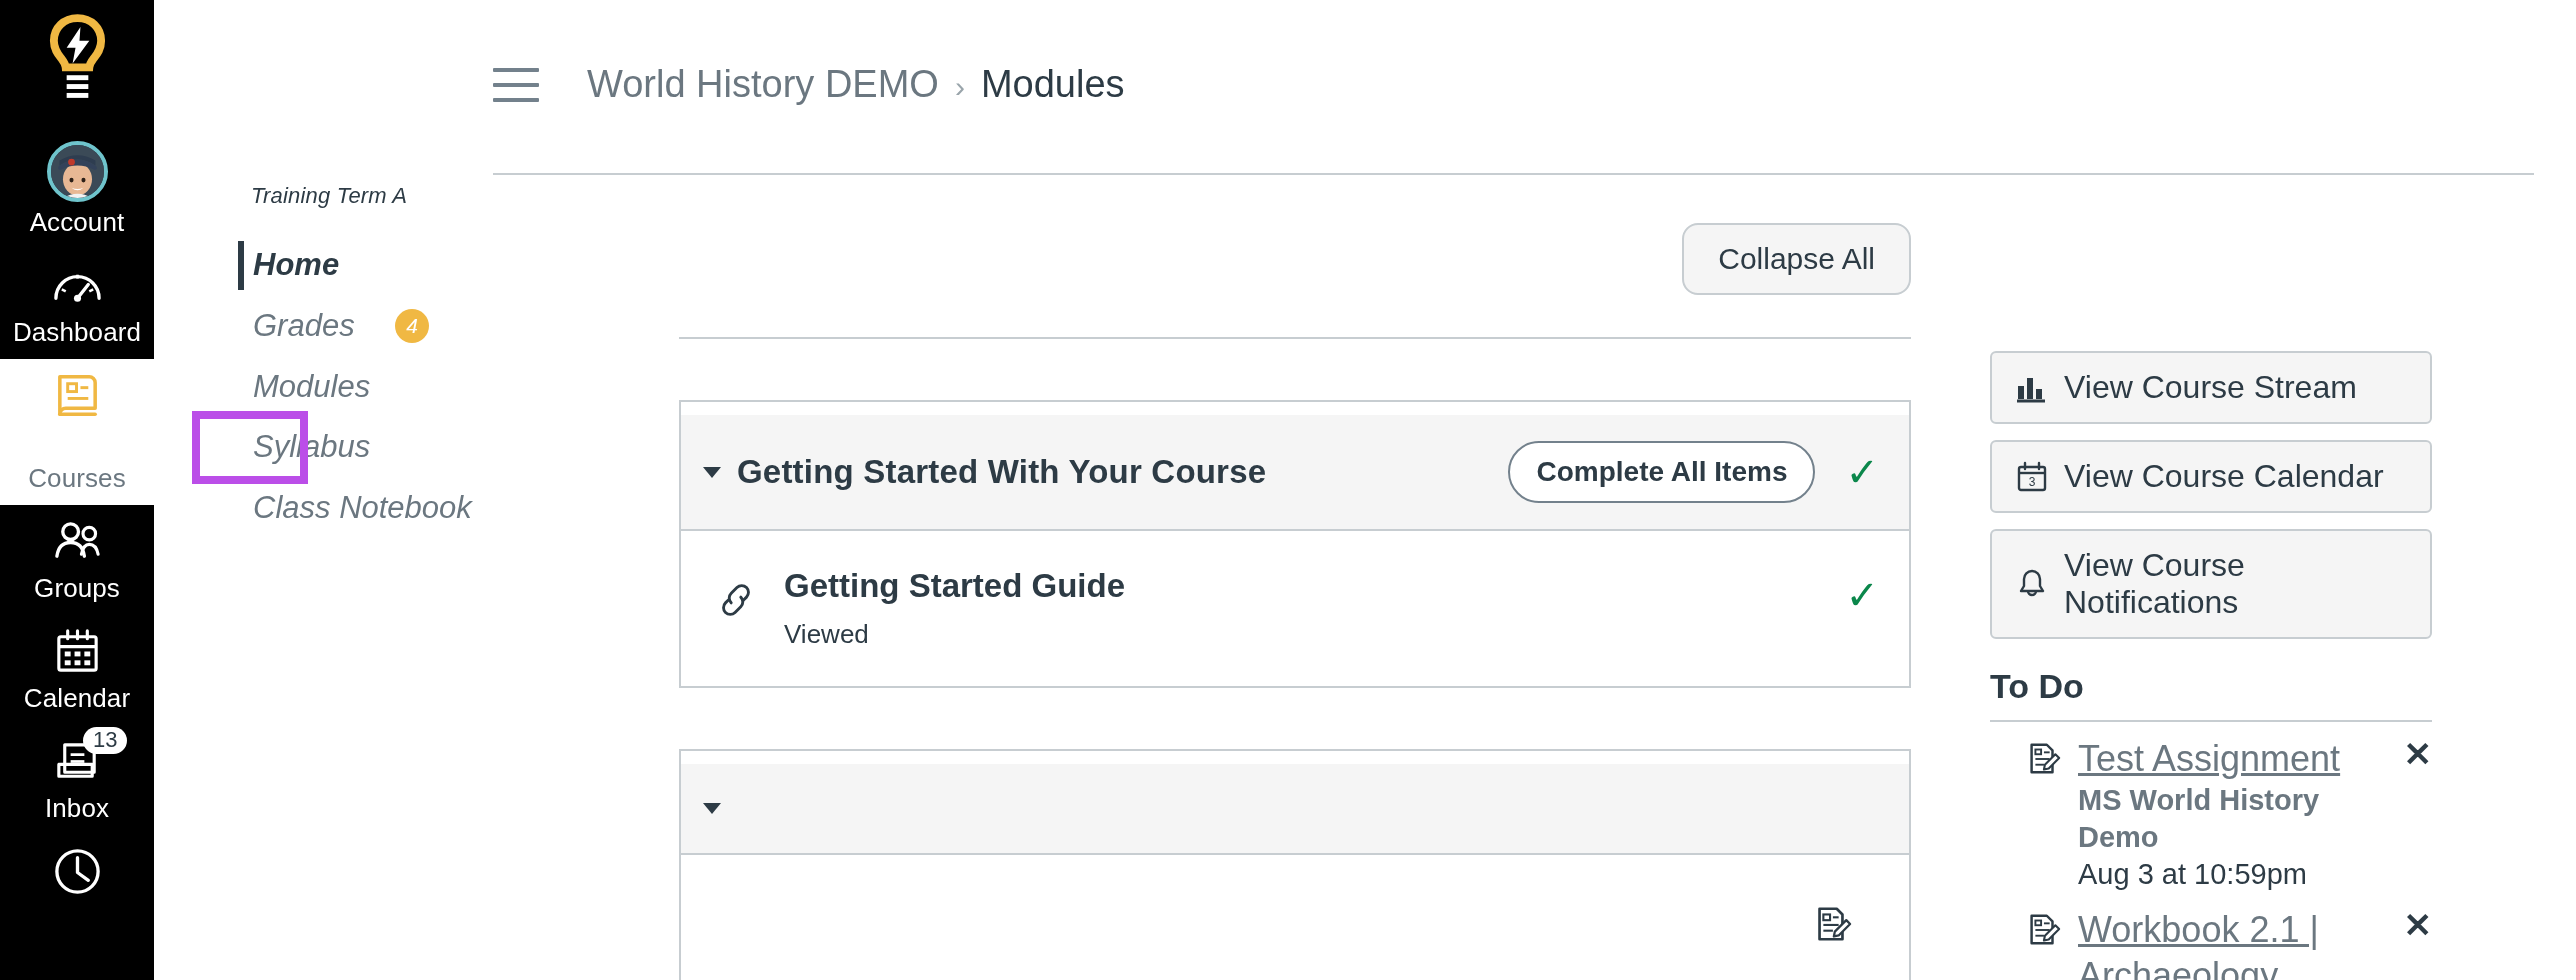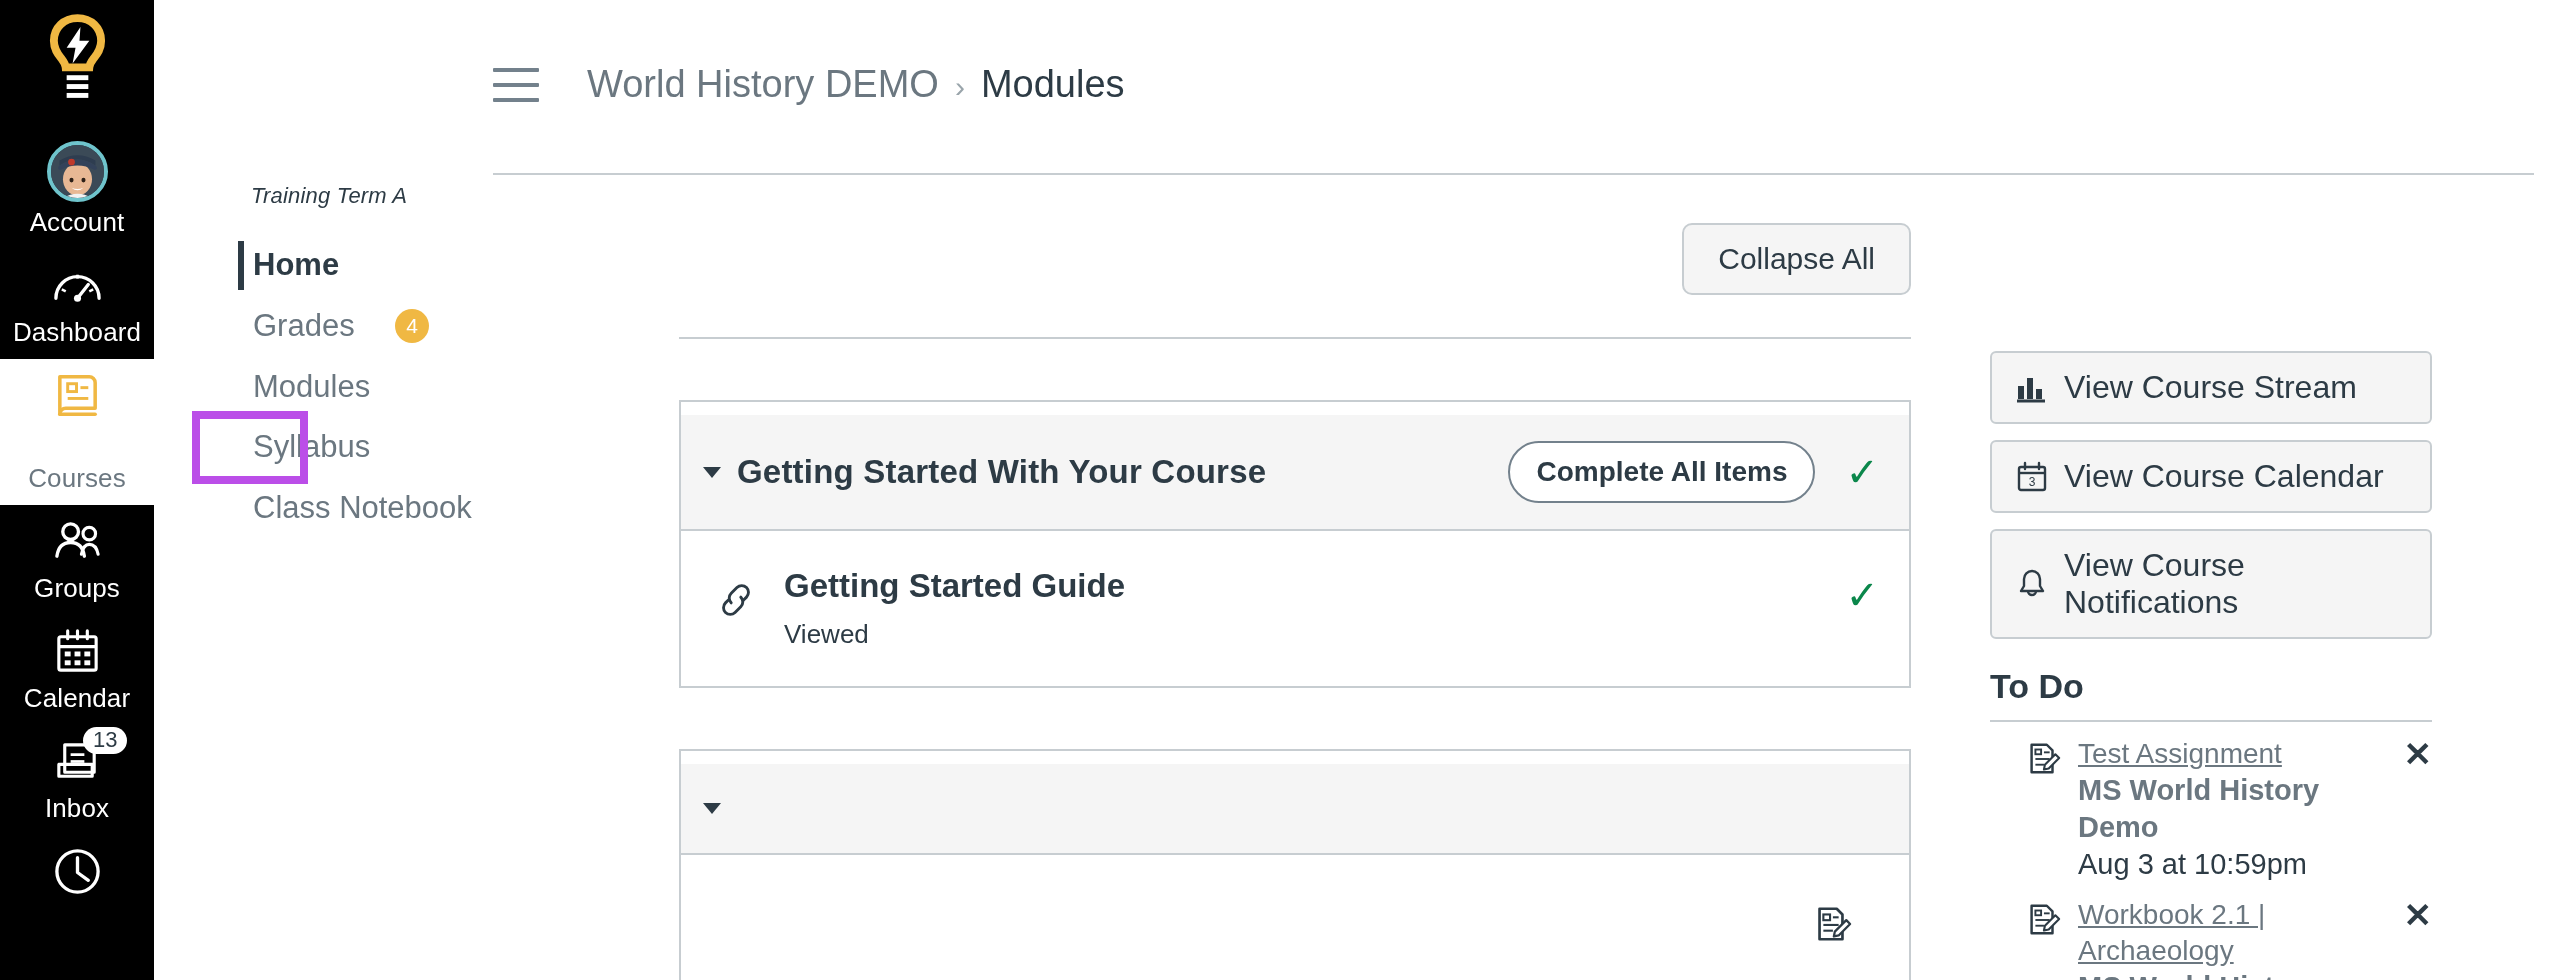--- a/index.html
+++ b/index.html
@@ -62,20 +62,21 @@
   .term-label {
     font-size: 22px; font-style: italic; color: #2d3b45;
     padding-left: 97px; margin-bottom: 26px; letter-spacing: 0.2px;
   }
   .cn-item {
     display: flex; align-items: center; justify-content: space-between;
     padding: 11px 12px 11px 55px;
     margin-left: 44px;
     position: relative;
     text-decoration: none;
+    font-style: italic;
   }
   .cn-label { font-size: 31px; color: #6b7780; line-height: 1.25; white-space: nowrap; }
   .cn-item.active .cn-label { color: #2d3b45; font-weight: 700; }
   .cn-item.active::before {
     content: ""; position: absolute; left: 40px; top: 6px; bottom: 6px;
     width: 6px; background: #2d3b45;
   }
   .cn-item.highlight {
     outline: 8px solid #bb4ee8;
     outline-offset: -2px;
@@ -110,21 +111,21 @@
     height: 2px; background: #c7cdd1; margin: 42px 42px 0 42px;
   }
 
   .body-cols { display: flex; padding: 0; }
   .main-col { width: 1525px; padding: 48px 0 0 0; position: relative; }
 
   .collapse-row { display: flex; justify-content: flex-end; padding-right: 65px; }
   .btn-plain {
     background: #f5f5f5;
     border: 2px solid #c7cdd1;
-    border-radius: 10px;
+    border-radius: 16px;
     color: #2d3b45;
     font-size: 30px;
     padding: 17px 34px;
     font-family: "Liberation Sans", sans-serif;
     cursor: pointer;
   }
   .main-rule { height: 2px; background: #c7cdd1; margin: 42px 65px 0 228px; }
 
   .module {
     margin: 61px 65px 0 228px;
@@ -190,21 +191,21 @@
   .side-btn .sb-icon { width: 36px; height: 36px; margin-right: 14px; flex: none; }
   .todo-head {
     font-size: 34px; font-weight: 700; color: #2d3b45;
     margin: 28px 0 0 0;
   }
   .todo-rule { height: 2px; background: #c7cdd1; margin: 14px 0 0 0; }
   .todo-item { display: flex; align-items: flex-start; padding: 14px 0 0 0; }
   .todo-ico { width: 40px; flex: none; margin: 4px 14px 0 34px; }
   .todo-body { flex: 1; }
   .todo-link {
-    font-size: 28px; color: #6b7780; text-decoration: underline;
+    font-size: 36px; color: #6b7780; text-decoration: underline;
     line-height: 1.28; display: block;
   }
   .todo-course {
     font-size: 29px; color: #6b7780; font-weight: 700; line-height: 1.28;
   }
   .todo-meta { font-size: 29px; color: #2d3b45; line-height: 1.28; }
   .todo-x {
     font-size: 34px; color: #2d3b45; font-weight: 700; flex: none;
     margin-left: 10px; cursor: pointer; line-height: 1.1;
   }

